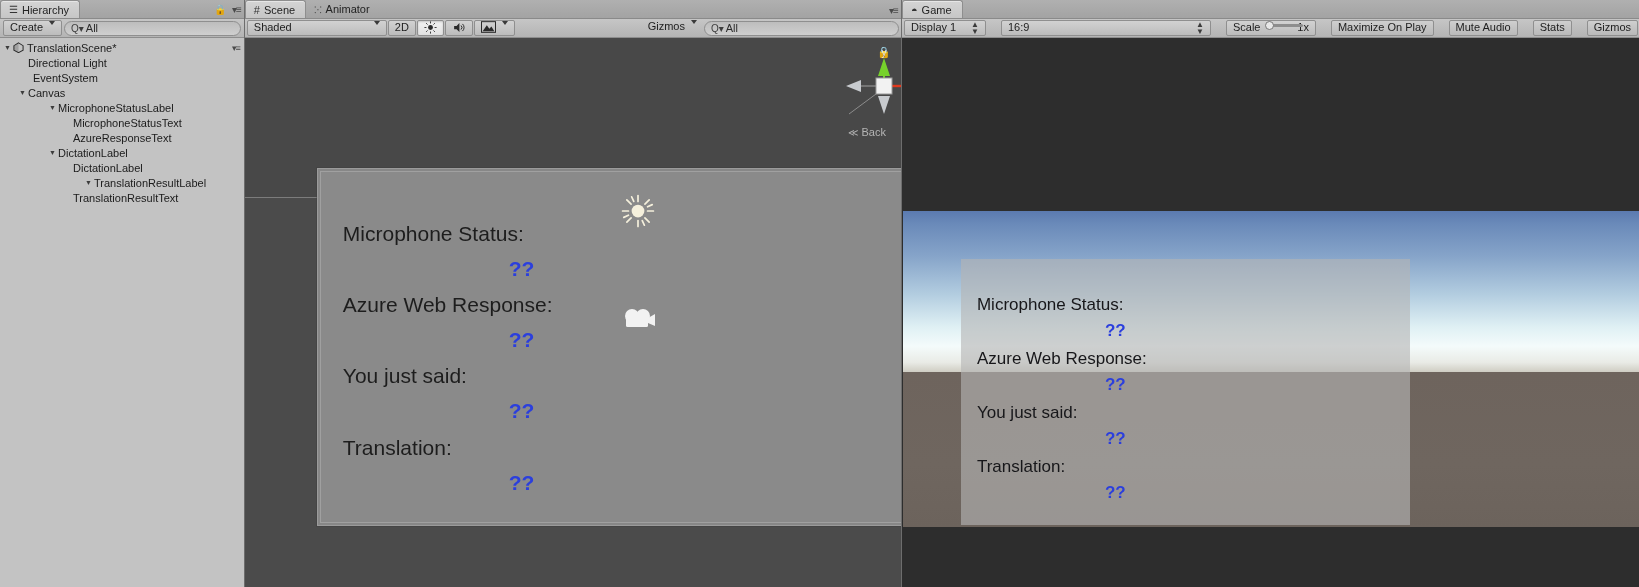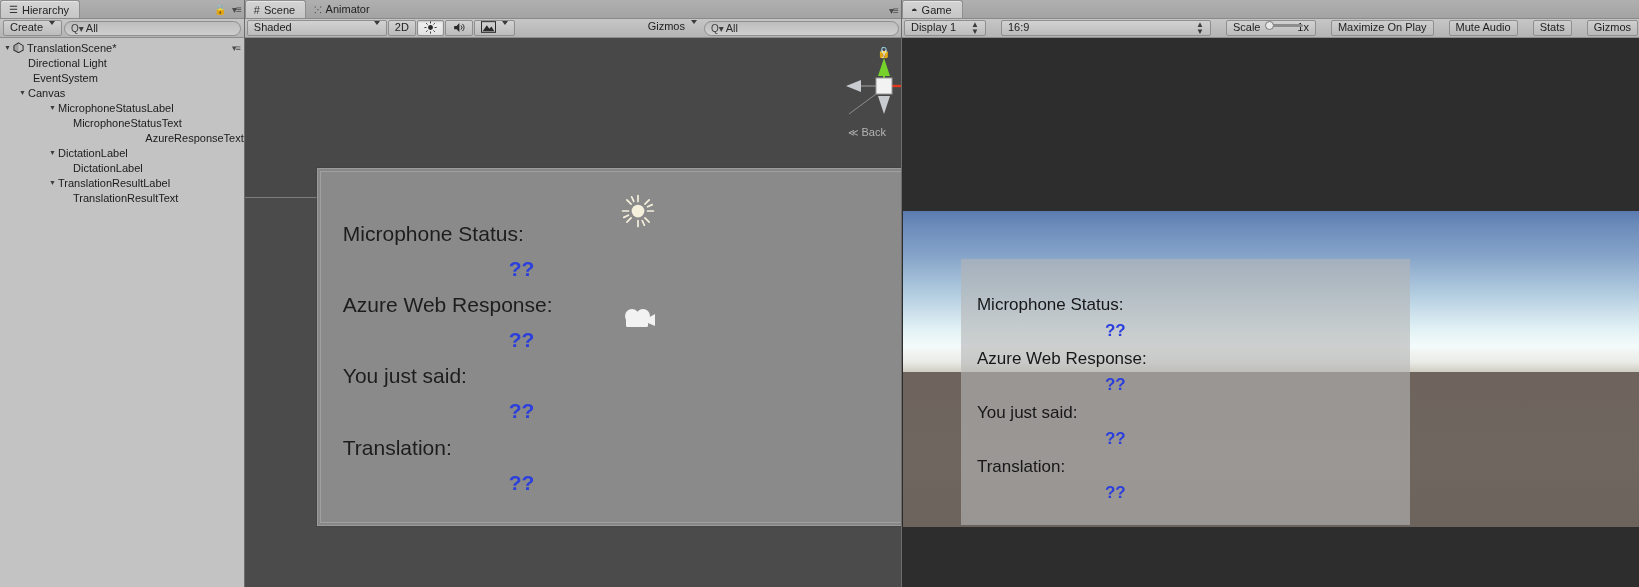--- a/index.html
+++ b/index.html
@@ -188,33 +188,33 @@
             <span>Canvas</span>
           </div>
           <div class="row" style="padding-left: 47px;">
             <span class="foldout">▼</span>
             <span>MicrophoneStatusLabel</span>
           </div>
           <div class="row" style="padding-left: 62px;">
             <span class="foldout"></span>
             <span>MicrophoneStatusText</span>
           </div>
-          <div class="row" style="padding-left: 62px; justify-content: flex-end;">
+          <div class="row" style="padding-left: 62px;">
             <span class="foldout"></span>
             <span>AzureResponseText</span>
           </div>
           <div class="row" style="padding-left: 47px;">
             <span class="foldout">▼</span>
             <span>DictationLabel</span>
           </div>
           <div class="row" style="padding-left: 62px;">
             <span class="foldout"></span>
             <span>DictationLabel</span>
           </div>
-          <div class="row" style="padding-left: 47px;">
+          <div class="row" style="padding-left: 47px; margin-left: 36px;">
             <span class="foldout">▼</span>
             <span>TranslationResultLabel</span>
           </div>
           <div class="row" style="padding-left: 62px;">
             <span class="foldout"></span>
             <span>TranslationResultText</span>
           </div>
         </div>
     </div>
   </div>

